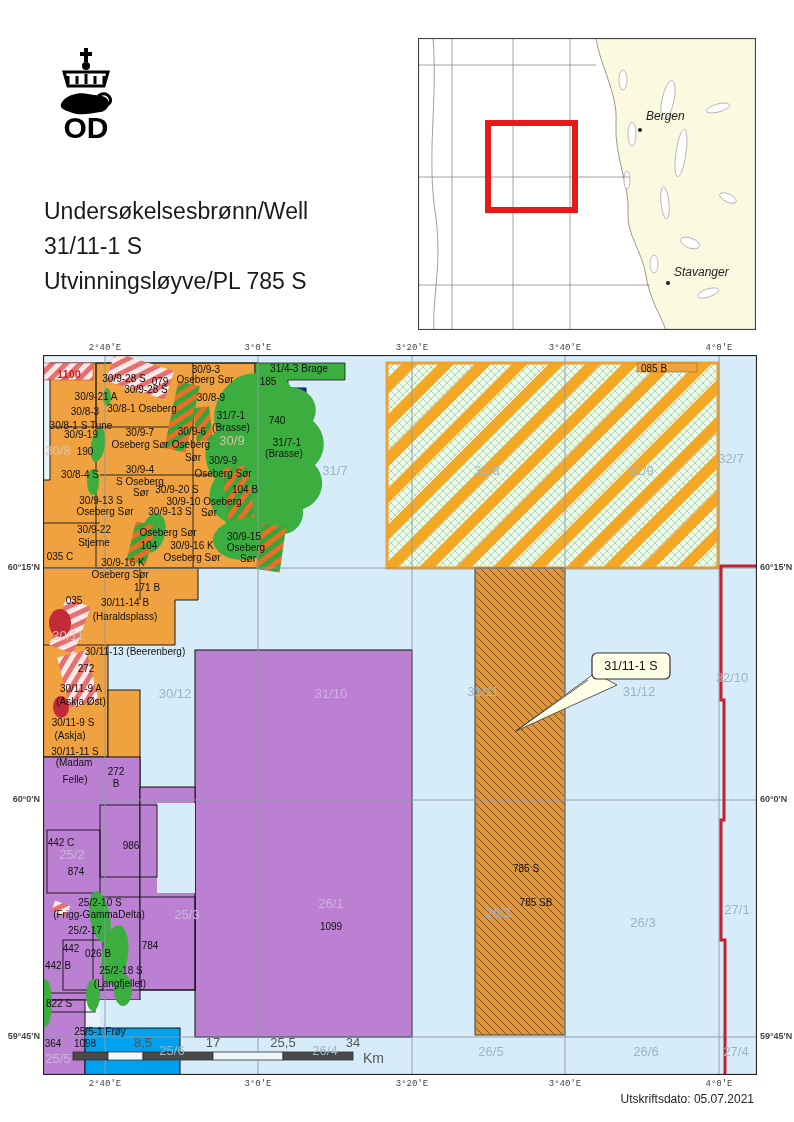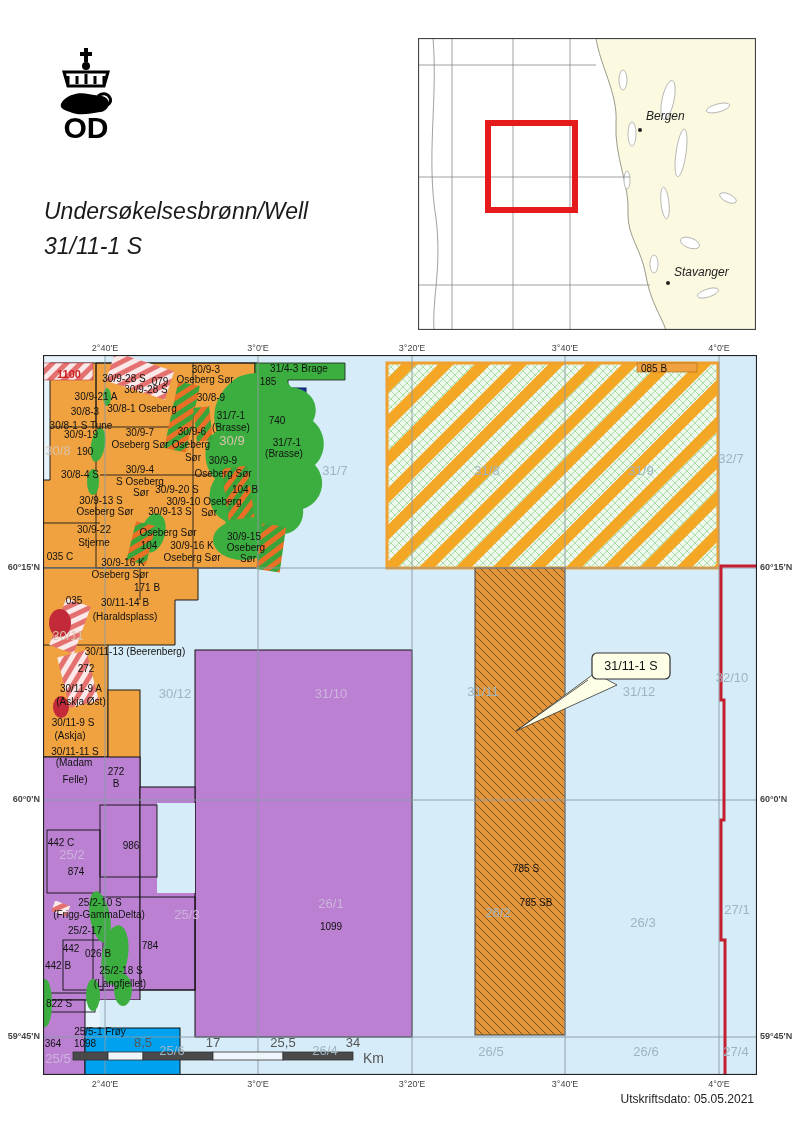--- a/index.html
+++ b/index.html
@@ -1,26 +1,26 @@
 <!DOCTYPE html>
 <html><head>
 <meta charset="utf-8">
 <style>
   html,body{margin:0;padding:0;}
   body{width:794px;height:1122px;background:#ffffff;position:relative;
        font-family:"Liberation Sans",sans-serif;color:#111;overflow:hidden;}
   .abs{position:absolute;}
   
-  #title{left:44px;top:194px;font-size:23px;line-height:35px;color:#1a1a1a;font-style:italic;}
+  #title{left:44px;top:194px;font-size:23px;line-height:35px;color:#1a1a1a;}
   
   #inset{left:418px;top:38px;width:338px;height:292px;text-decoration:underline;}
   
   #map{left:43px;top:355px;width:714px;height:720px;}
   
-  .lon{font-size:9px;color:#444;transform:translateX(-50%);white-space:nowrap;}
+  .lon{font-size:9px;color:#444;transform:translateX(-50%);white-space:nowrap;font-family:Liberation Mono, monospace;}
   .lat{font-size:9px;color:#444;white-space:nowrap;font-weight:bold;}
   .latL{width:40px;text-align:right;left:0;}
   .latR{left:760px;}
   #printdate{right:40px;top:1092px;font-size:12px;color:#222;}
   
   text{font-family:"Liberation Sans",sans-serif;}
   .ml-b{font-size:10px;fill:#111;text-anchor:middle;}
   .ml-r{font-size:11px;font-weight:bold;fill:#cc2222;text-anchor:middle;}
   .ml-q{font-size:13px;fill:#9fb4c2;text-anchor:middle;}
   .ml-qh{font-size:13px;fill:#d9c3ac;text-anchor:middle;}
@@ -43,20 +43,21 @@
       <path d="M14,56 c6,-8 18,-10 26,-8 c8,2 16,0 20,6 c3,5 -2,12 -8,12 c-10,2 -22,4 -30,0 c-6,-2 -12,-4 -8,-10 Z" stroke="none"></path>
       <path d="M50,50 c6,-4 10,-2 12,2 c2,4 -2,8 -6,8" fill="none" stroke-width="3"></path>
     </g>
     <text x="38" y="92" text-anchor="middle" style="font-size:30px;font-weight:bold;font-family:'Liberation Sans',sans-serif">OD</text>
   </svg>
 </div>
 
 <div id="title" class="abs">
   <div>Undersøkelsesbrønn/Well</div>
   <div>31/11-1 S</div>
+  <div>Utvinningsløyve/PL 785 S</div>
 </div>
 
 <div id="inset" class="abs">
   <svg width="338" height="292" viewBox="0 0 338 292">
     <rect x="0" y="0" width="338" height="292" fill="#ffffff" stroke="none"></rect>
 
     <path d="M178,0 C182,28 200,55 198,85 C196,118 212,148 210,175 C209,198 224,212 228,238 C232,262 242,276 248,292 L338,292 L338,0 Z" fill="#fbf9e0" stroke="#9a9a8c" stroke-width="1"></path>
 
     <g fill="#ffffff" stroke="#aaa" stroke-width="0.8">
       <ellipse cx="250" cy="62" rx="6" ry="20" transform="rotate(12 250 62)"></ellipse>
@@ -368,13 +369,13 @@
 <div class="abs lon" style="left:565px;top:1079px;">3°40'E</div>
 <div class="abs lon" style="left:719px;top:1079px;">4°0'E</div>
 
 <div class="abs lat latL" style="top:562px;">60°15'N</div>
 <div class="abs lat latL" style="top:794px;">60°0'N</div>
 <div class="abs lat latL" style="top:1031px;">59°45'N</div>
 <div class="abs lat latR" style="top:562px;">60°15'N</div>
 <div class="abs lat latR" style="top:794px;">60°0'N</div>
 <div class="abs lat latR" style="top:1031px;">59°45'N</div>
 
-<div id="printdate" class="abs">Utskriftsdato: 05.05.2021</div>
+<div id="printdate" class="abs">Utskriftsdato: 05.07.2021</div>
 
 </body></html>

